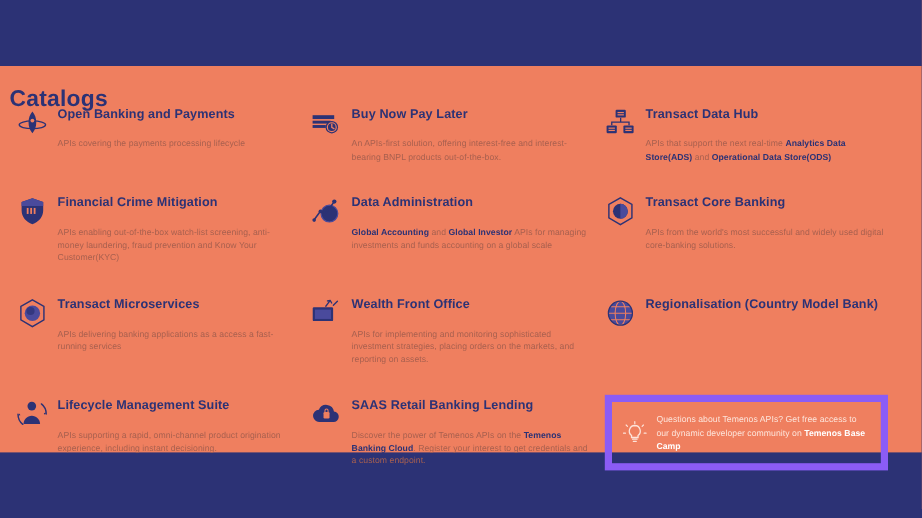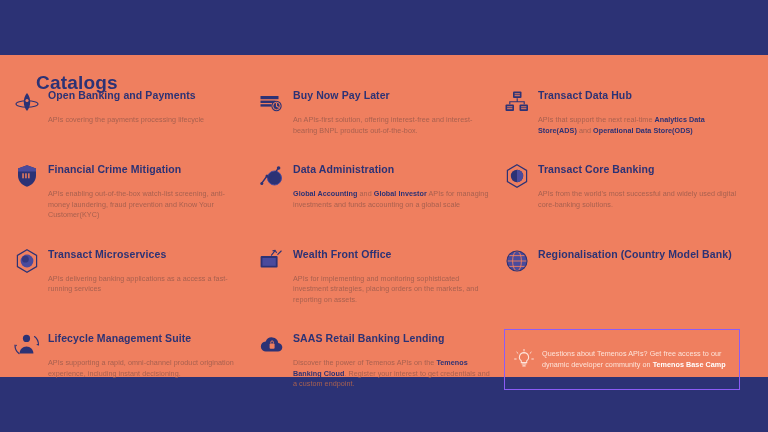--- a/index.html
+++ b/index.html
@@ -8,21 +8,21 @@
     background:#2c3275;
     font-family:"Liberation Sans", sans-serif;
     -webkit-font-smoothing:antialiased;
   }
   .slide{position:relative;width:768px;height:432px;background:#2c3275;}
   .band{
     position:absolute;left:0;top:55px;width:768px;height:322px;
     background:#ef7f5f;
   }
   .page-title{
-    position:absolute;left:36px;top:72px;
+    position:absolute;left:8px;top:72px;
     font-size:19px;font-weight:bold;color:#2c3275;letter-spacing:.2px;
   }
   .grid{
     position:absolute;left:14px;top:88px;width:740px;
     display:grid;grid-template-columns:245px 245px 250px;
     grid-auto-rows:min-content;row-gap:26px;column-gap:0px;
   }
   .cat{display:flex;gap:8px;align-items:flex-start;padding-right:14px;}
   .cat-ico{
     width:26px;height:26px;flex:0 0 26px;margin-top:1px;
@@ -33,21 +33,21 @@
   .cat-title{
     font-size:10.5px;font-weight:bold;color:#2c3275;
     line-height:13px;margin-bottom:4px;letter-spacing:.1px;
   }
   .cat-desc{
     font-size:7.2px;line-height:10.5px;color:#a8604f;letter-spacing:.05px;margin-top:13px;
   }
   .cat-desc b{color:#2c3275;font-weight:bold;}
   .callout{
     grid-column:3;
-    border:1px solid #8b5cf6;
+    border:6px solid #8b5cf6;
     padding:9px 10px 9px 8px;
     display:flex;gap:7px;align-items:center;
     margin-top:-2px;margin-right:14px;
   }
   .callout-ico{width:22px;height:22px;flex:0 0 22px;}
   .callout-ico svg{display:block;width:22px;height:22px;}
   .callout-text{
     font-size:7.2px;line-height:11px;color:#fde4da;letter-spacing:.05px;
   }
   .callout-text b{color:#ffffff;font-weight:bold;}

